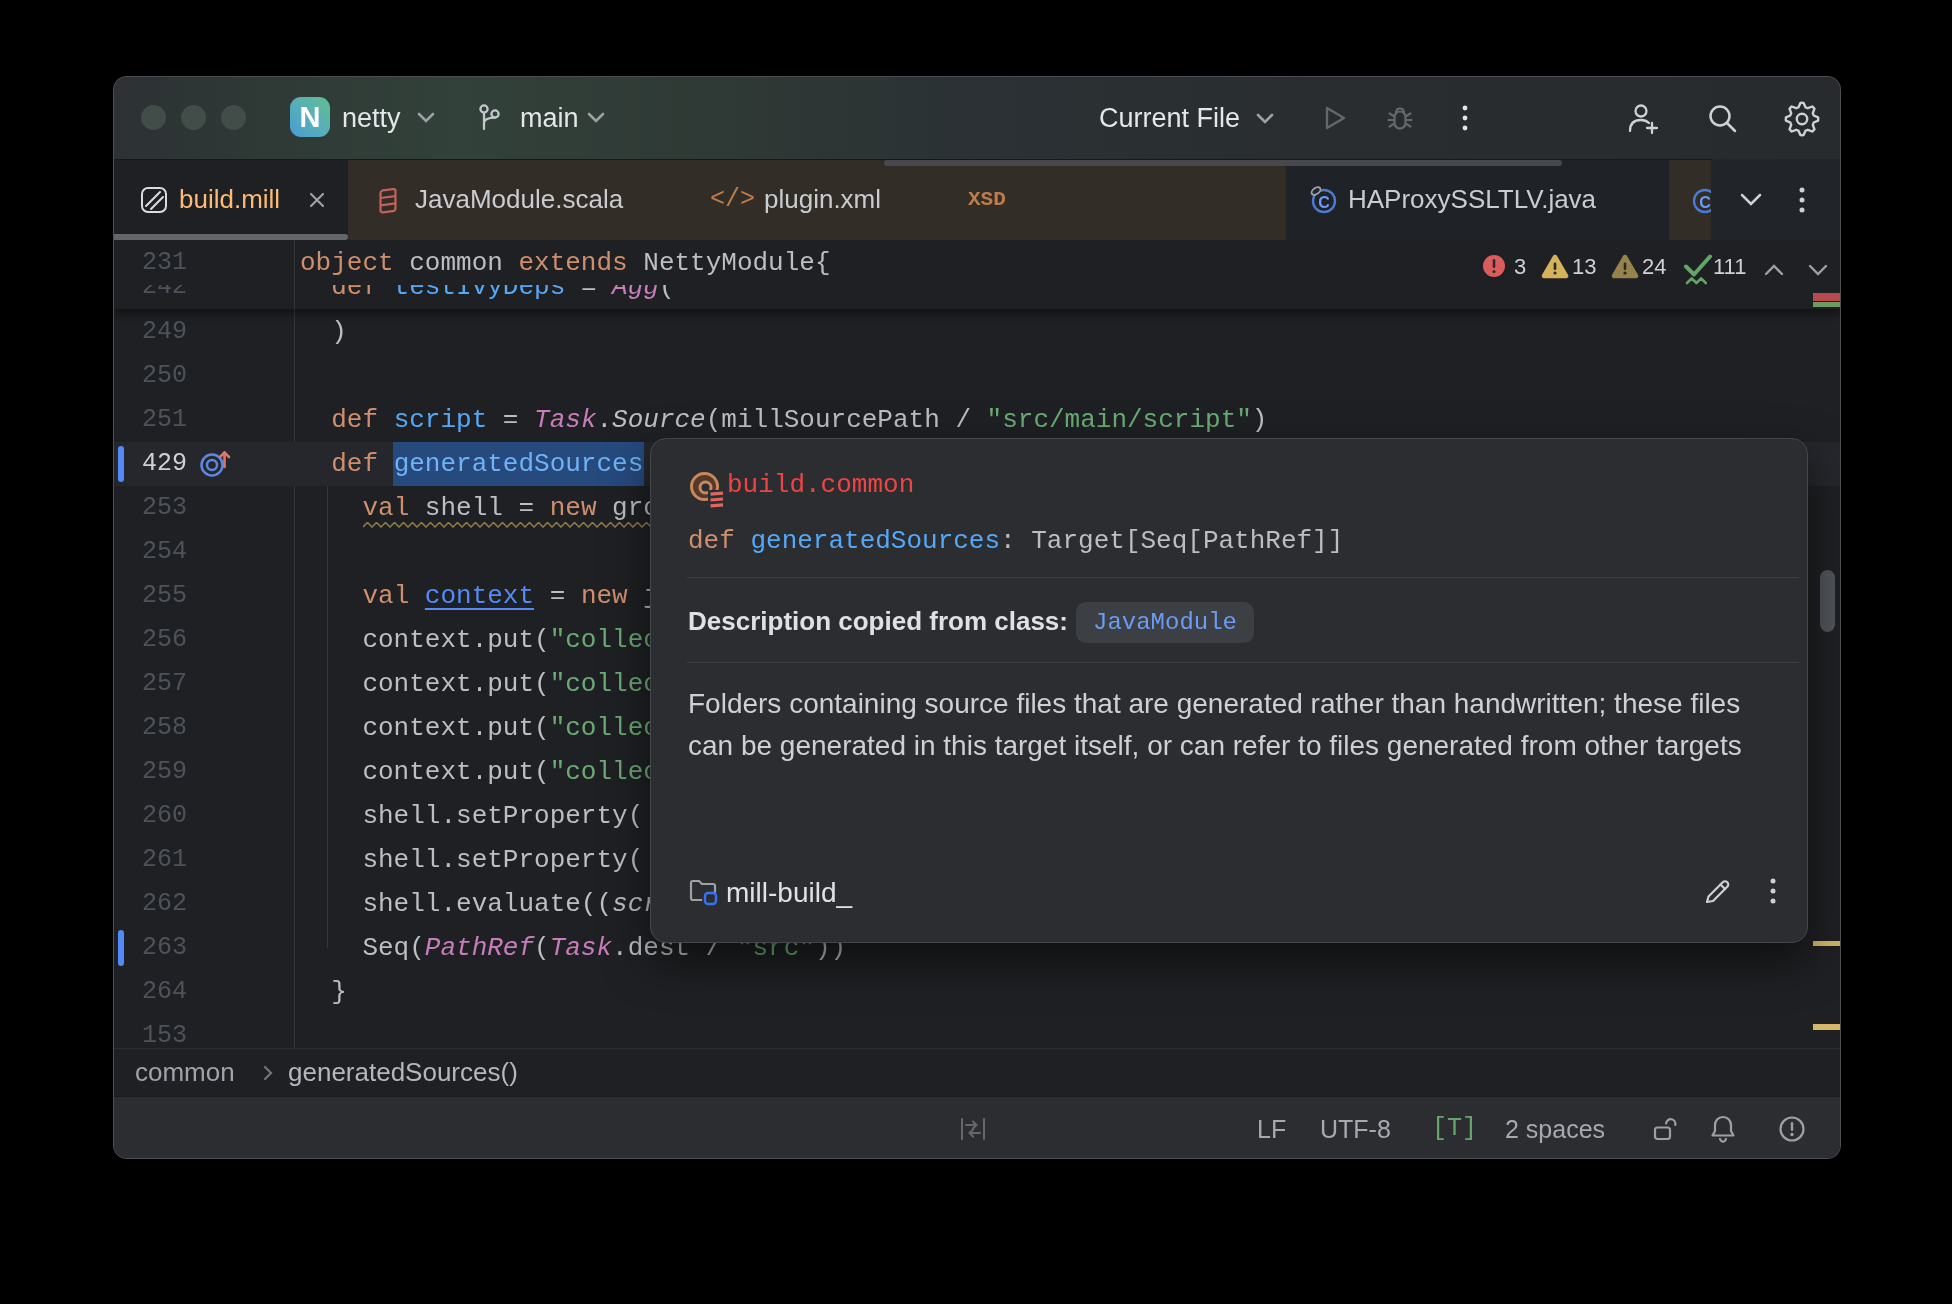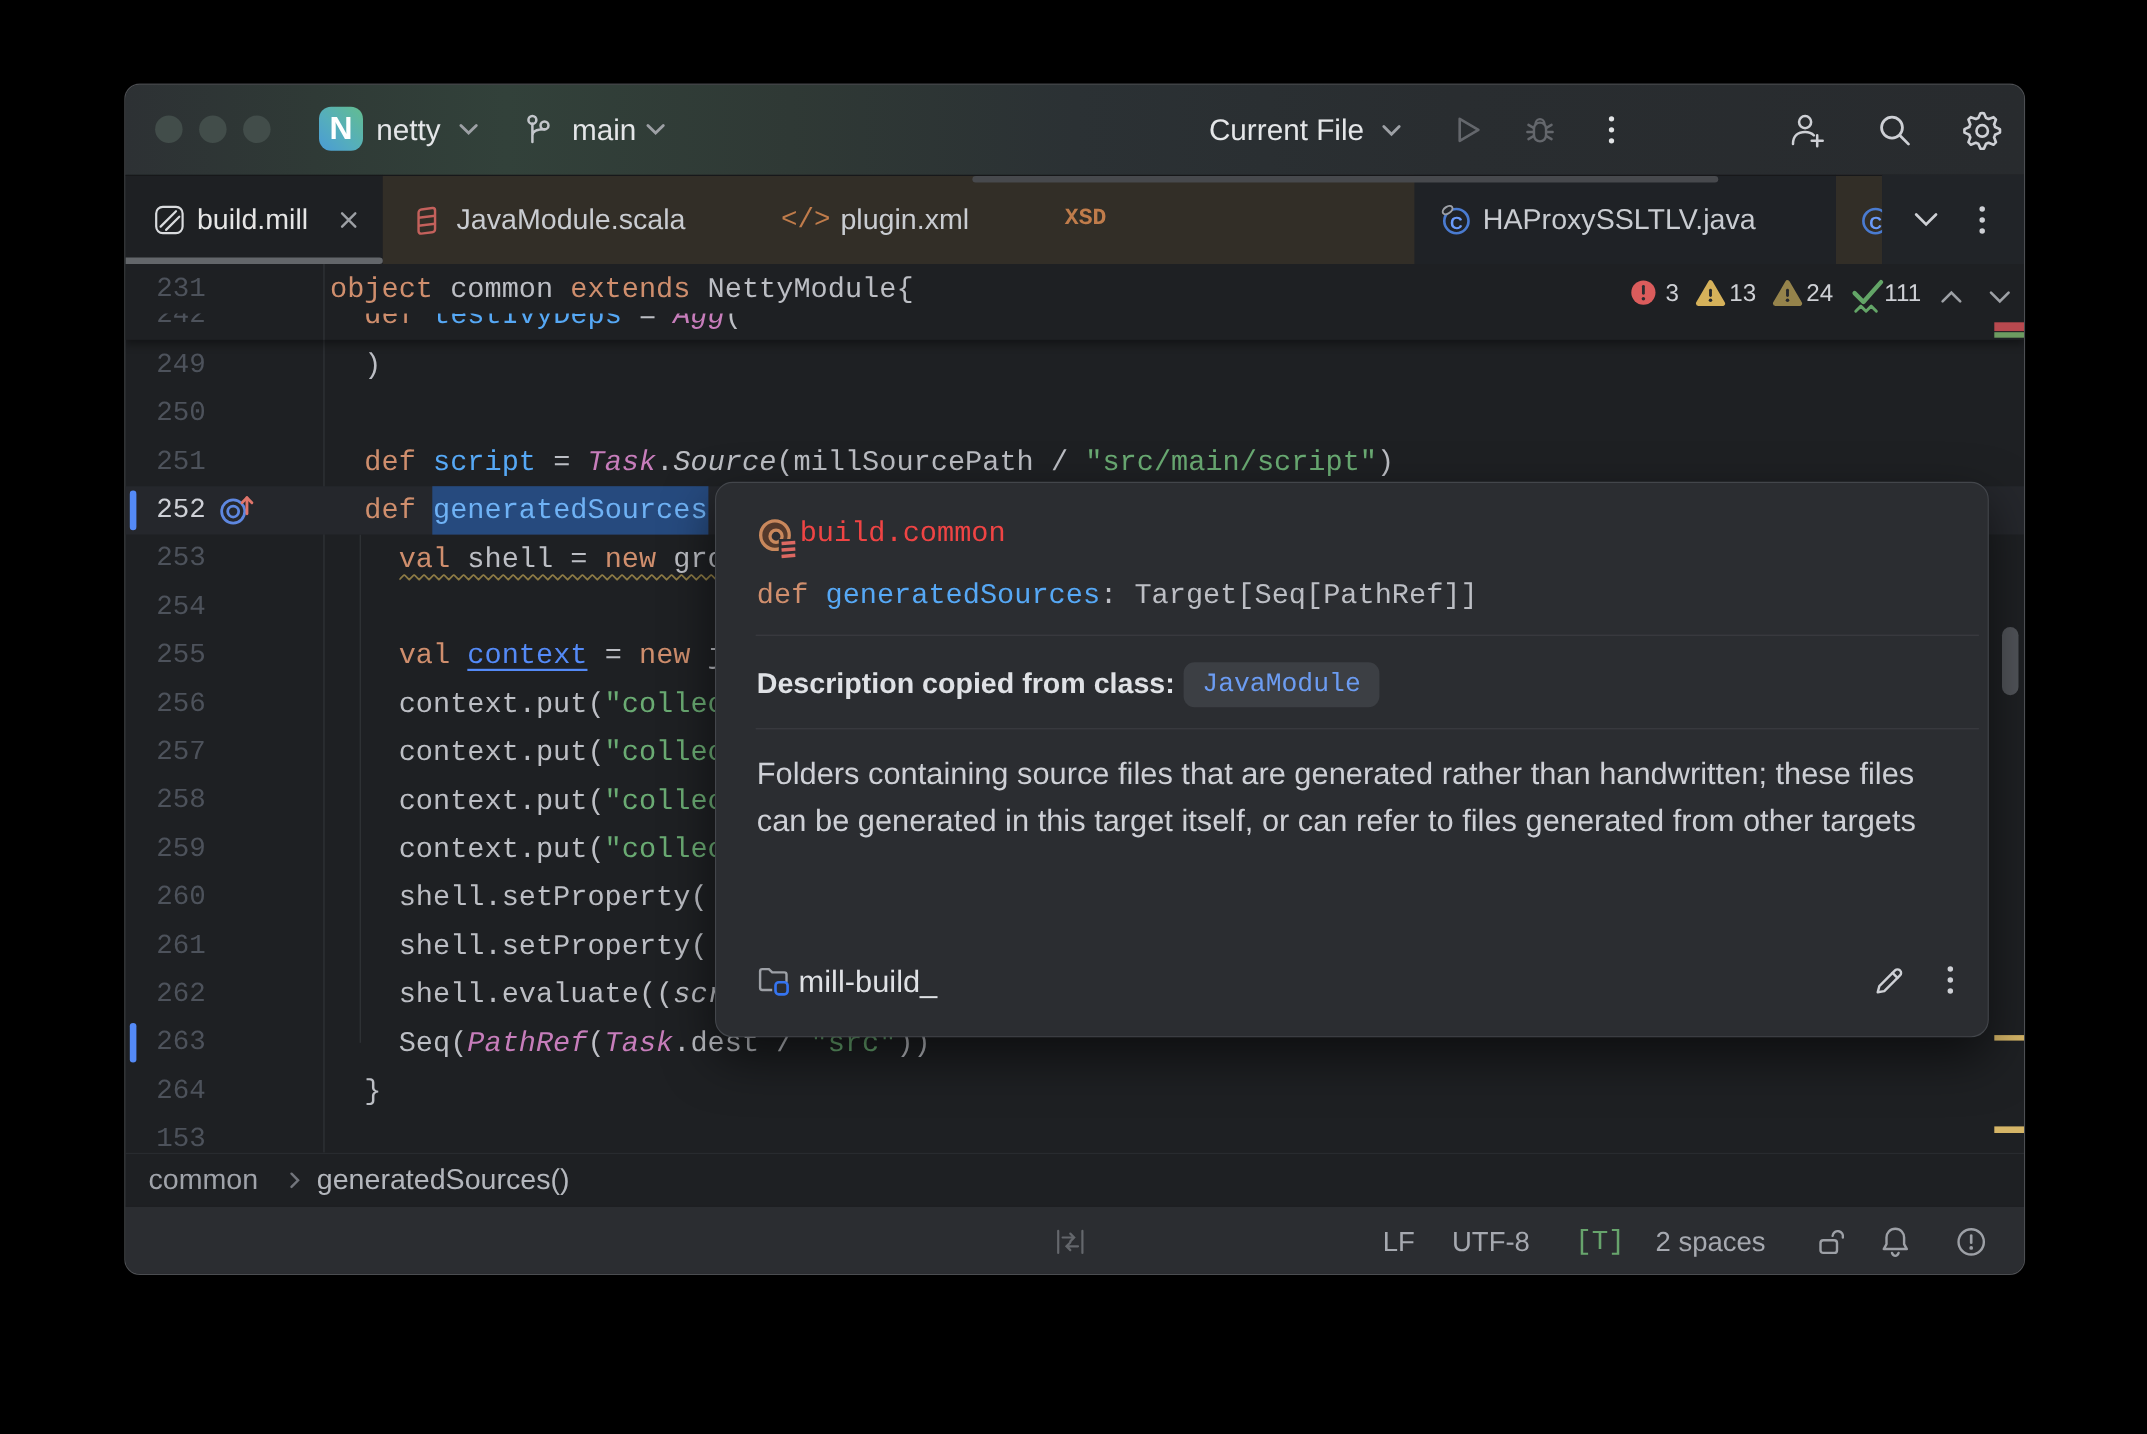--- a/index.html
+++ b/index.html
@@ -107,21 +107,21 @@
     <div class="tabseg" style="left:1555px;width:42px;background:#322e27;"></div>
         <div class="abs" style="left:0;top:0;width:100%;height:1px;background:#17181a;"></div>
 
     <div class="abs" style="left:770px;top:1px;width:678px;height:6px;background:#47494d;border-radius:3px;"></div>
     <div class="abs" style="left:0;top:75px;width:234px;height:6px;background:#63666a;border-radius:0 3px 3px 0;"></div>
 
     <svg class="abs" style="left:26px;top:27px;" width="28" height="28" viewBox="0 0 28 28">
         <rect x="2" y="2" width="24" height="24" rx="6" fill="none" stroke="#d9dbde" stroke-width="2"></rect>
         <path d="M6 20 L20 6 M11 23 L23 11" stroke="#d9dbde" stroke-width="2" stroke-linecap="round"></path>
       </svg>
-    <div class="tabtext" style="left:65px;color:#e5e5e5;">build.mill</div>
+    <div class="tabtext" style="left:65px;color:#fdba74;">build.mill</div>
     <svg class="abs" style="left:193px;top:31px;" width="20" height="20" viewBox="0 0 20 20">
         <path d="M4 4 L16 16 M16 4 L4 16" stroke="#9da0a5" stroke-width="2.2" stroke-linecap="round"></path>
       </svg>
 
     <svg class="abs" style="left:264px;top:27px;" width="20" height="28" viewBox="0 0 20 28">
         <g transform="skewY(-7) translate(0,3)" fill="none" stroke="#c4615c" stroke-width="2.2" stroke-linejoin="round">
           <rect x="2.5" y="2" width="15" height="22" rx="2.5"></rect>
           <path d="M2.5 9.3 L17.5 9.3 M2.5 16.6 L17.5 16.6"></path>
         </g>
       </svg>
@@ -168,21 +168,21 @@
         <div class="code">  )</div>
       </div>
     <div class="row" style="top:114px;">
         <div class="ln">250</div>
       </div>
     <div class="row" style="top:158px;">
         <div class="ln">251</div>
         <div class="code">  <span class="kw">def</span> <span class="fn">script</span> = <span class="typ">Task</span>.<span class="it">Source</span>(millSourcePath / <span class="str">"src/main/script"</span>)</div>
       </div>
     <div class="row" style="top:202px;">
-        <div class="ln" style="color:#ced0d6;">252</div>
+        <div class="ln" style="color:#ced0d6;">429</div>
       <svg class="abs" style="left:85px;top:6px;" width="32" height="32" viewBox="0 0 32 32">
           <circle cx="13" cy="17" r="10.5" fill="none" stroke="#5e87e0" stroke-width="2.5"></circle>
           <circle cx="13" cy="17" r="5" fill="none" stroke="#5e87e0" stroke-width="2.5"></circle>
           <g stroke="#e0756b" stroke-width="2.6" fill="none" stroke-linecap="round" stroke-linejoin="round">
             <path d="M25.5 19 L25.5 4.5"></path>
             <path d="M21 9 L25.5 4.5 L30 9"></path>
           </g>
         </svg>
       <div class="abs" style="left:279px;top:0;width:251px;height:44px;background:#264a7e;"></div>
       <div class="code">  <span class="kw">def</span> <span class="fn" style="color:#6fb2f5;">generatedSources</span></div>

